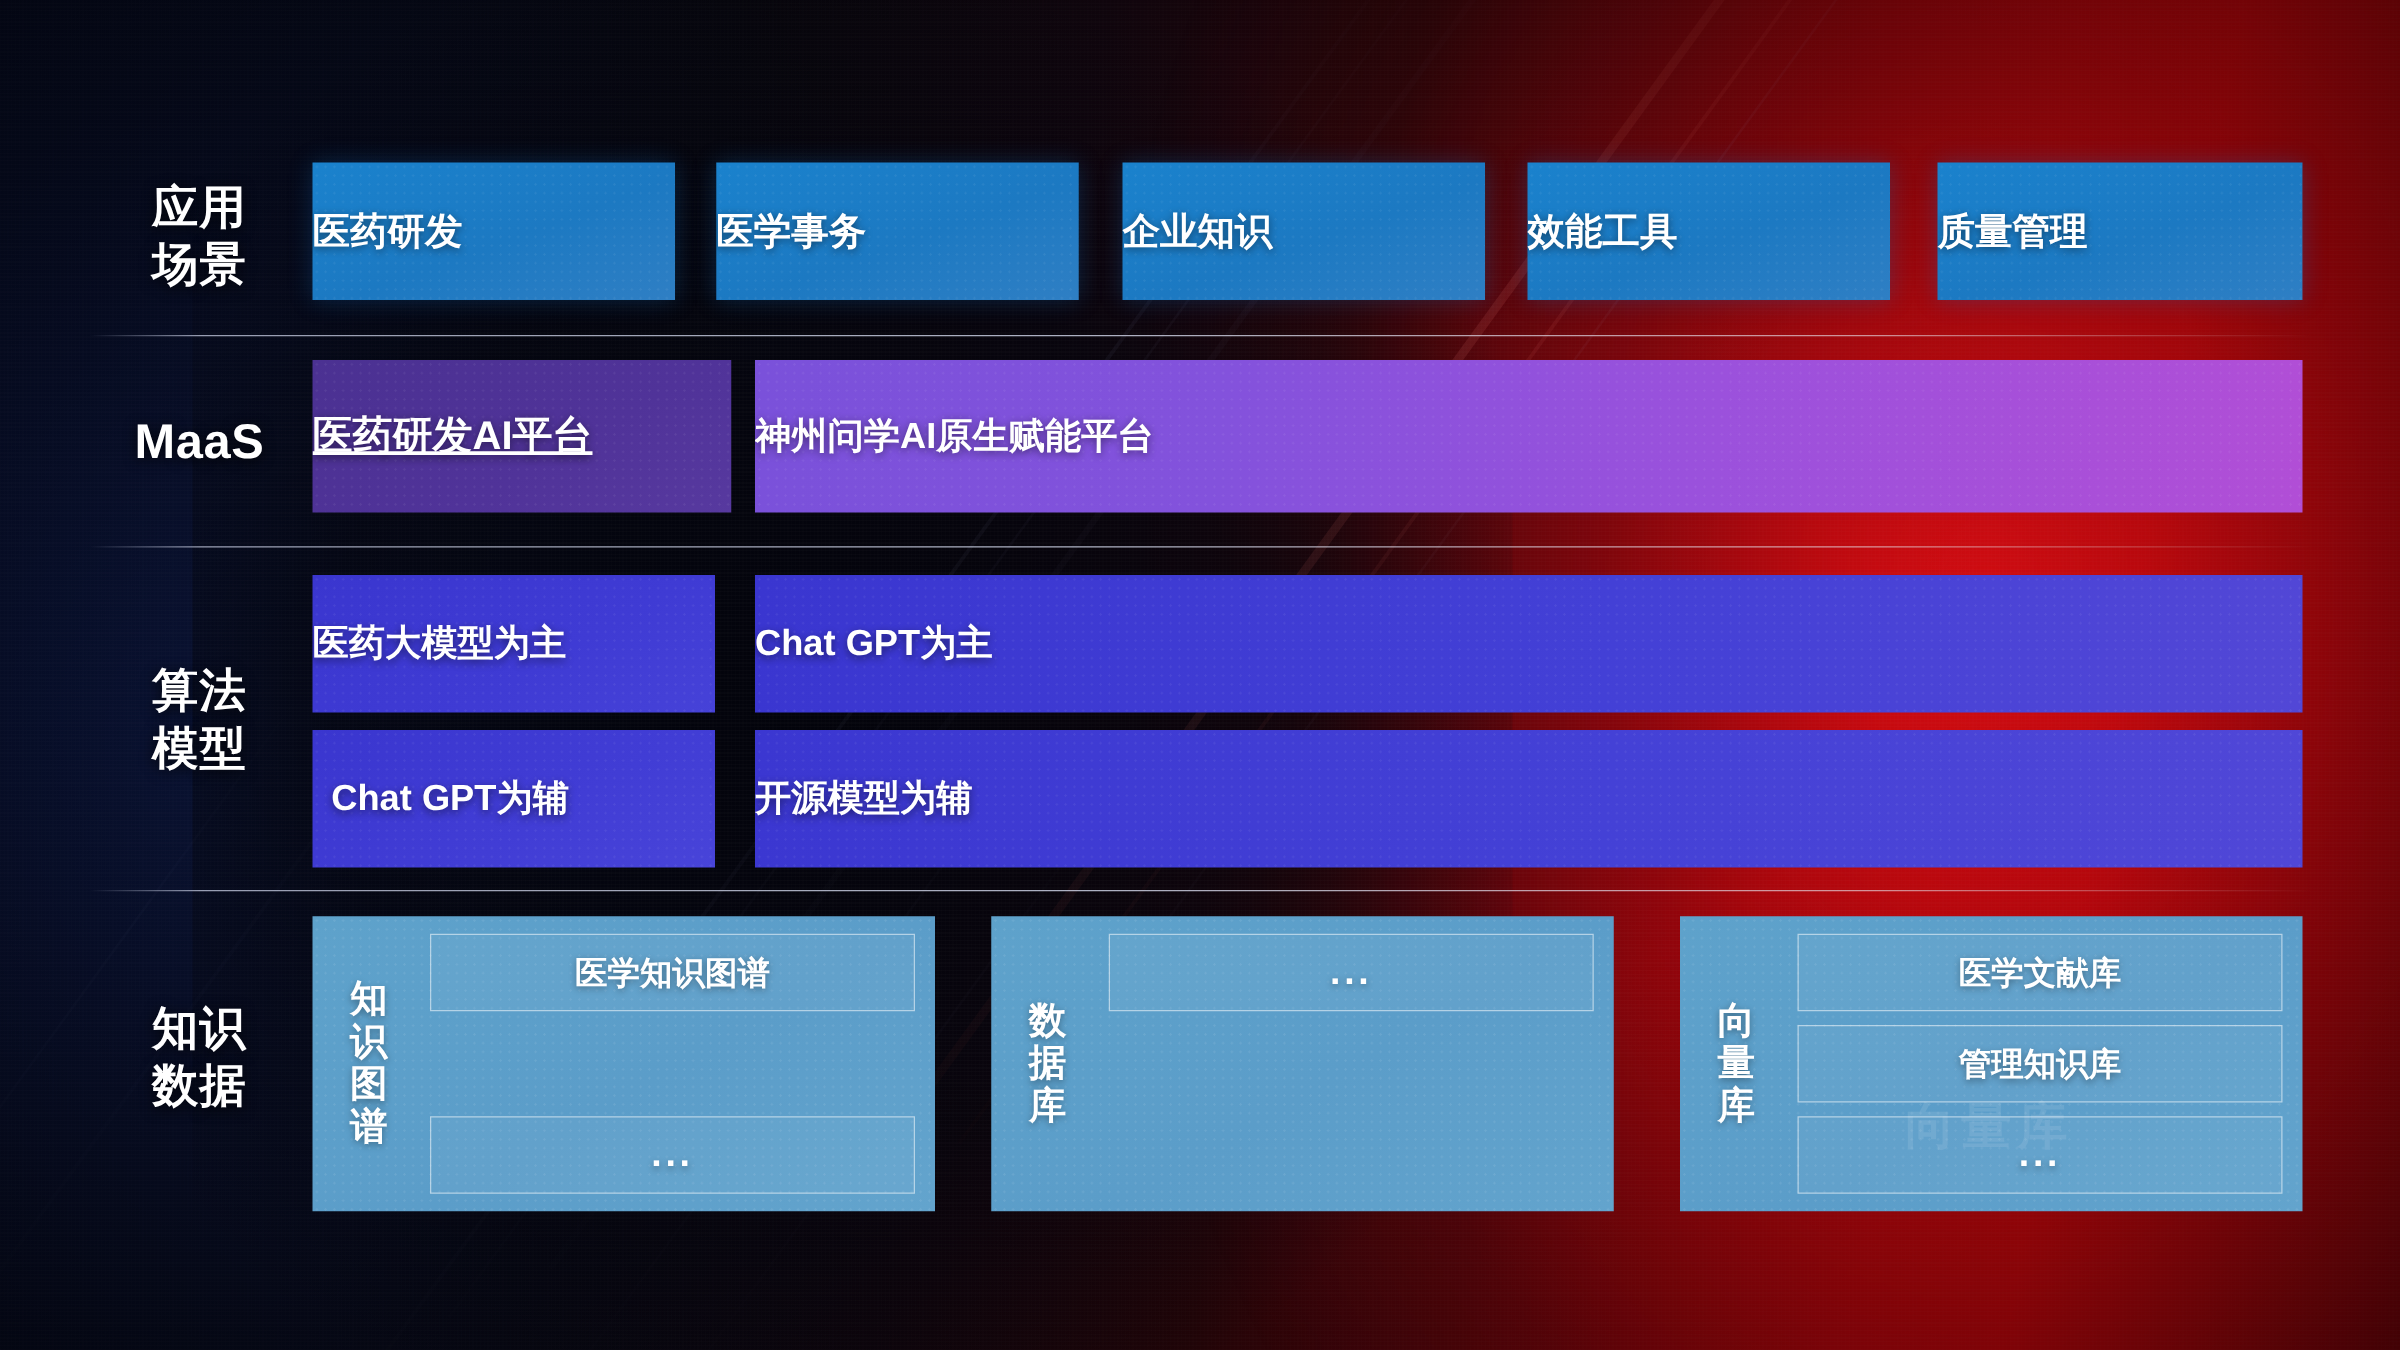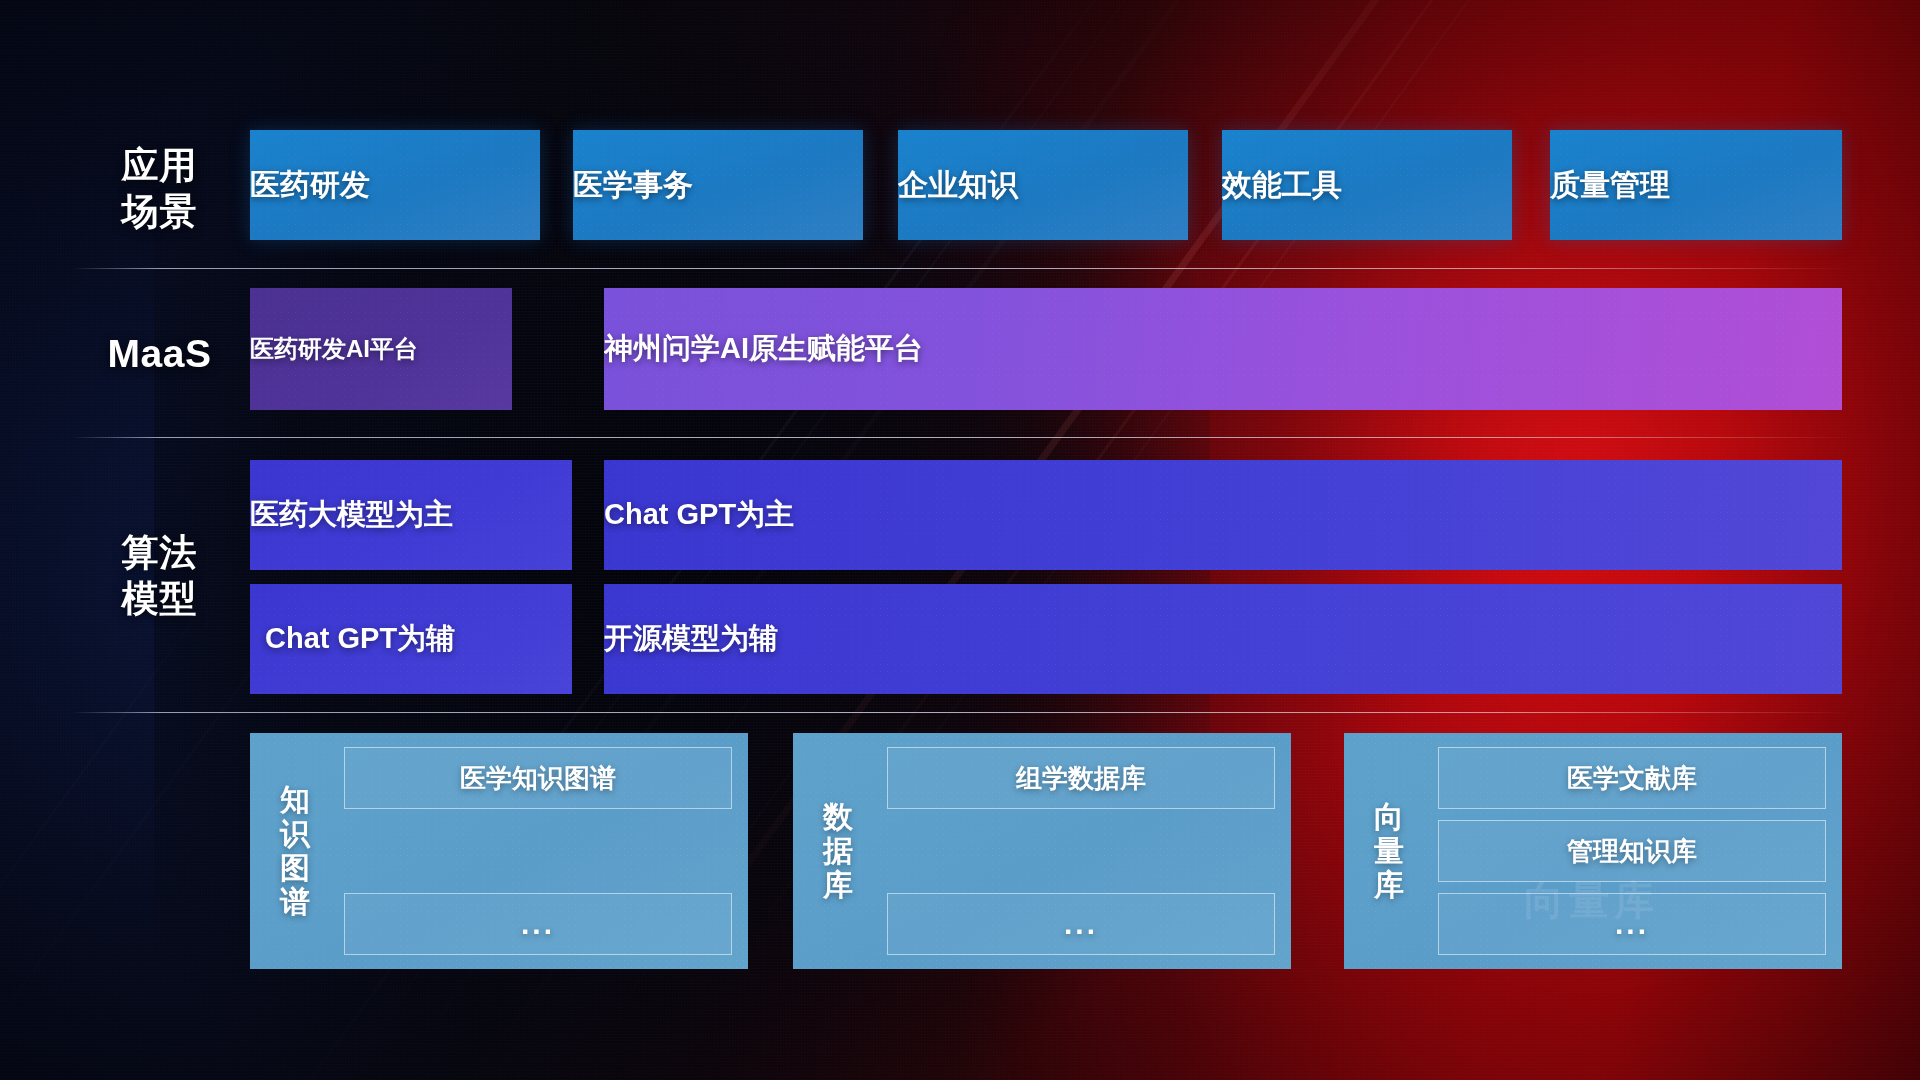--- a/index.html
+++ b/index.html
@@ -110,23 +110,24 @@
   .scene-box {
     top:130px; height:110px;
     background:linear-gradient(160deg,#1a82cd 0%,#1c79c2 55%,#2f7fc4 100%);
     font-size:30px;
     box-shadow:0 0 18px rgba(20,110,190,.30);
   }
 
   
   .maas-left {
     top:288px; height:122px;
-    left:250px; width:262px;
+    left:250px; width:335px;
     background:linear-gradient(150deg,#4b3192 0%,#503399 60%,#57399f 100%);
-    font-size:24px;
+    font-size:32px;
+    text-decoration:underline;
   }
   .maas-right {
     top:288px; height:122px;
     left:604px; width:1238px;
     background:linear-gradient(95deg,#7a51da 0%,#8352dc 30%,#9b51dc 62%,#b14ed6 100%);
     font-size:29px;
   }
 
   
   .algo-box { font-size:29px; }
@@ -257,20 +258,22 @@
   <div class="box algo-box algo-r1">
     <span>Chat GPT为主</span>
   </div>
   <div class="box algo-box algo-l2">
     <span>Chat GPT为辅</span>
   </div>
   <div class="box algo-box algo-r2">
     <span>开源模型为辅</span>
   </div>
 
+  <div class="row-label cn" style="top:800px;">知识
+数据</div>
 
   <div class="kgroup" style="left:250px;width:498px;">
     <div class="kgroup-title">
         <span>知</span>
         <span>识</span>
         <span>图</span>
         <span>谱</span>
       </div>
     <div class="kitems">
       <div class="kitem">
@@ -282,23 +285,20 @@
     </div>
   </div>
 
   <div class="kgroup" style="left:793px;width:498px;">
     <div class="kgroup-title">
         <span>数</span>
         <span>据</span>
         <span>库</span>
       </div>
     <div class="kitems">
-      <div class="kitem">
-        <span>组学数据库</span>
-      </div>
       <div class="kitem ellipsis">
         <span>...</span>
       </div>
     </div>
   </div>
 
   <div class="kgroup" style="left:1344px;width:498px;">
     <div class="kgroup-title">
         <span>向</span>
         <span>量</span>

